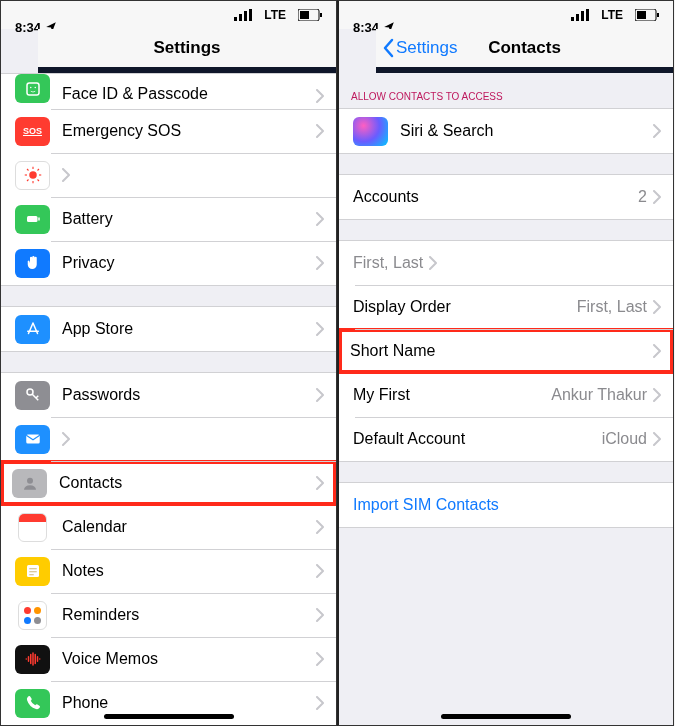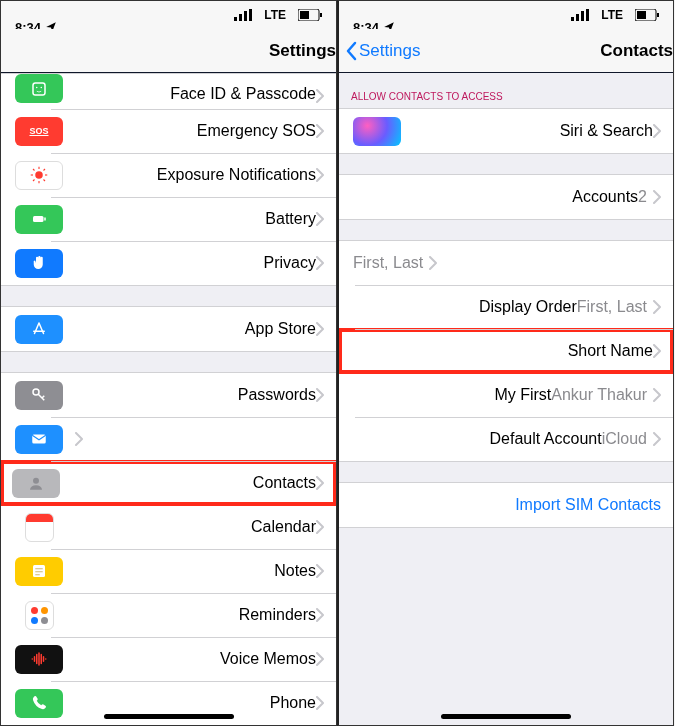--- a/index.html
+++ b/index.html
@@ -29,25 +29,26 @@
     font-size: 13px;
     font-weight: 600;
     background: #f7f7f7;
     color: #000;
   }
   .statusbar .left { display:flex; align-items:center; gap:4px;margin-top:24px;}
   .statusbar .right { display:flex; align-items:center; gap:12px;}
   .navbar {
     height: 44px;
     background: #f7f7f7;
-    border-bottom: 1px solid #0f172a;
+    border-bottom: 6px solid #0f172a;
     display: flex;
     align-items: center;
-    justify-content: flex-end;
+    justify-content: center;
     position: relative;
+    margin-left: 37px;
   }
   .navbar .title {
     font-size: 17px;
     font-weight: 600;
     color: #000;
   }
   .navbar .back {
     position: absolute;
     left: 6px;
     display: flex;
@@ -59,21 +60,20 @@
   .section-header {
     font-size: 10px;
     color: #be185d;
     padding: 18px 16px 6px 12px;
     text-transform: uppercase;
   }
   .group {
     background: #fff;
     border-top: 0.5px solid #d1d1d4;
     border-bottom: 0.5px solid #d1d1d4;
-    text-align: right;
   }
   .spacer { height: 20px; }
   .row {
     display: flex;
     align-items: center;
     min-height: 44px;
     padding: 0 12px 0 14px;
     position: relative;
   }
   .row + .row::before {
@@ -81,21 +81,21 @@
     position: absolute;
     left: 50px;
     right: 0;
     top: 0;
     height: 0.5px;
     background: #d1d1d4;
   }
   .row.noicon + .row.noicon::before,
   .row.noicon::before { left: 16px; }
   .row .icon {
-    width: 48px; height: 29px;
+    width: 35px; height: 29px;
     border-radius: 6px;
     margin-right: 12px;
     display:flex; align-items:center; justify-content:center;
     font-size: 16px;
     color:#fff;
     flex-shrink: 0;
     text-decoration: underline;
   }
   .row .label { flex: 1; font-size: 16px; color: #000; }
   .row .value { font-size: 16px; color: #8a8a8e; margin-right: 6px;}
@@ -201,21 +201,20 @@
                 <line x1="12" y1="20" x2="12" y2="23"></line>
                 <line x1="1" y1="12" x2="4" y2="12"></line>
                 <line x1="20" y1="12" x2="23" y2="12"></line>
                 <line x1="4" y1="4" x2="6" y2="6"></line>
                 <line x1="18" y1="18" x2="20" y2="20"></line>
                 <line x1="18" y1="6" x2="20" y2="4"></line>
                 <line x1="4" y1="20" x2="6" y2="18"></line>
               </g>
             </svg>
           </span>
-        <span class="label">Exposure Notifications</span>
         <span class="chev">
             <svg width="8" height="14" viewBox="0 0 8 14">
               <path d="M1 1 L7 7 L1 13" stroke="#c7c7cc" stroke-width="2" fill="none" stroke-linecap="round" stroke-linejoin="round"></path>
             </svg>
           </span>
       </div>
         <div class="row">
         <span class="icon" style="background:#34c759;">
             <svg width="18" height="18" viewBox="0 0 24 24">
               <rect x="4" y="8" width="14" height="8" rx="2" fill="#fff"></rect>

